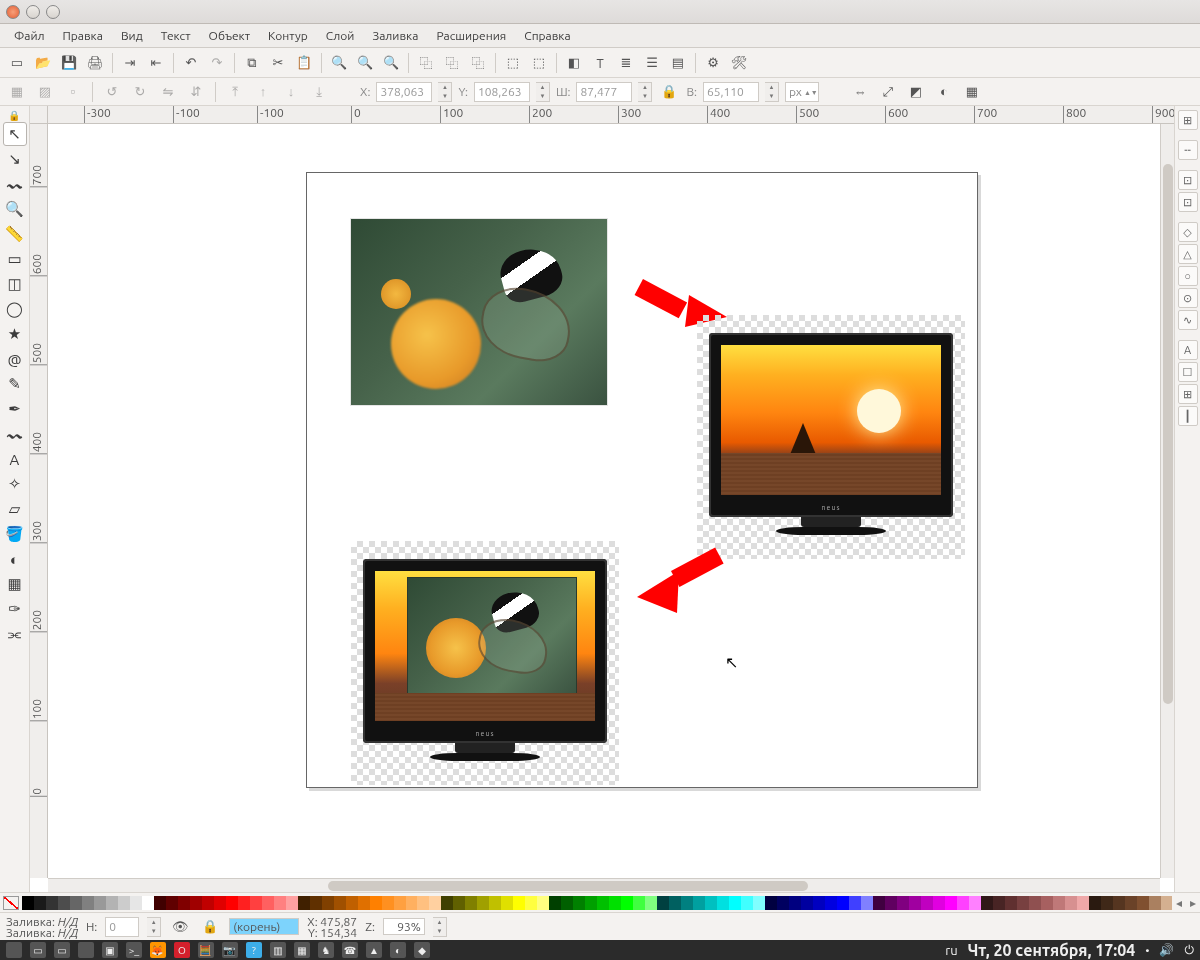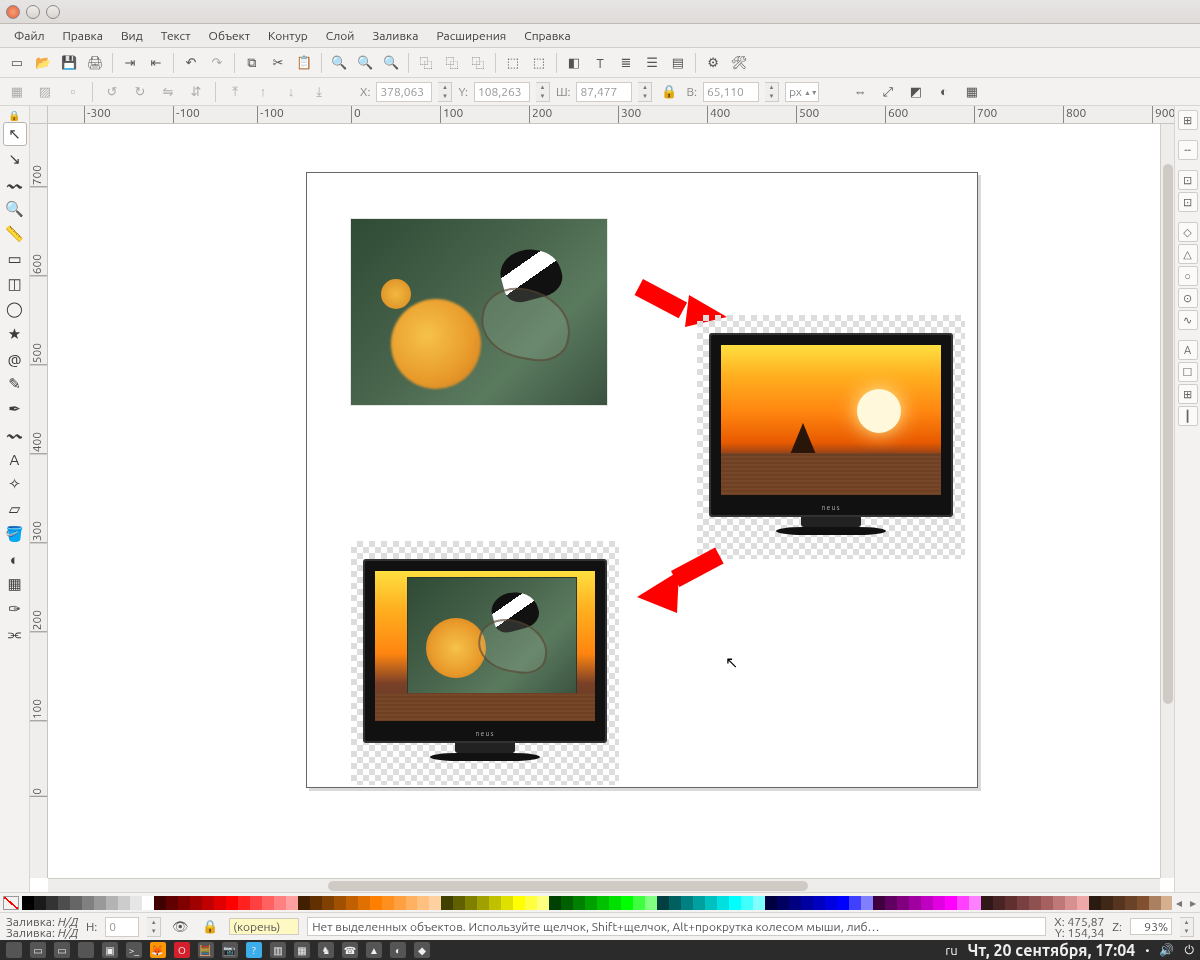--- a/index.html
+++ b/index.html
@@ -44,21 +44,21 @@
 .stand{width:60px;height:12px;background:#222;margin:-2px auto 0;border-radius:0 0 3px 3px;}
 .base{width:110px;height:8px;background:#111;margin:0 auto;border-radius:50%/100% 100% 8px 8px;}
 .palette{position:absolute;left:0;right:0;bottom:48px;height:20px;display:flex;align-items:center;background:#f4f2f0;border-top:1px solid #d9d5d0;}
 .palette .none{width:16px;height:14px;border:1px solid #999;margin:0 3px;position:relative;}
 .palette .none::after{content:"";position:absolute;inset:0;background:linear-gradient(to top right,transparent 45%,red 45%,red 55%,transparent 55%);}
 .swatches{flex:1;display:flex;height:14px;overflow:hidden;}
 .swatches div{flex:1;}
 .pal-arrow{width:14px;text-align:center;color:#777;}
 .statusbar{position:absolute;left:0;right:0;bottom:20px;height:28px;background:#f4f2f0;border-top:1px solid #d9d5d0;display:flex;align-items:center;padding:0 6px;gap:8px;font-size:11px;color:#555;}
 .statusbar .fill-info{line-height:11px;}
-.statusbar .sel{width:70px;border:1px solid #cfcbc6;background:#fef9c3;padding:1px 3px;}
+.statusbar .sel{width:70px;border:1px solid #cfcbc6;background:#7dd3fc;padding:1px 3px;}
 .statusbar .hint{flex:1;border:1px solid #cfcbc6;background:#fff;padding:2px 4px;white-space:nowrap;overflow:hidden;text-overflow:ellipsis;}
 .statusbar .coords{line-height:11px;text-align:right;}
 .statusbar .zoom{width:42px;border:1px solid #cfcbc6;background:#fff;padding:1px 3px;text-align:right;}
 .taskbar{position:absolute;left:0;right:0;bottom:0;height:20px;background:#2b2b2b;color:#eee;display:flex;align-items:center;padding:0 6px;gap:10px;font-size:11px;}
 .taskbar .apps{display:flex;gap:8px;}
 .taskbar .app{width:16px;height:16px;background:#555;border-radius:2px;display:flex;align-items:center;justify-content:center;font-size:10px;}
 .taskbar .spacer{flex:1;}
 .lock{font-size:10px;color:#a08030;margin-top:2px;}
 .arrow{position:absolute;}
 .arrow svg{overflow:visible;}
@@ -439,21 +439,20 @@
   </div>
   <span>Н:</span>
   <span class="nbox" style="width:34px">0</span>
     <span class="spn">
       <div>▲</div>
       <div>▼</div>
     </span>
   <span class="tbtn">👁</span>
   <span class="tbtn">🔒</span>
   <span class="sel">(корень)</span>
-  <span class="hint">Нет выделенных объектов. Используйте щелчок, Shift+щелчок, Alt+прокрутка колесом мыши, либ…</span>
   <div class="coords">
     <div><span>X:</span> <span>475,87</span></div>
     <div><span>Y:</span> <span>154,34</span></div>
   </div>
   <span>Z:</span>
   <span class="zoom">93%</span>
     <span class="spn">
       <div>▲</div>
       <div>▼</div>
     </span>

